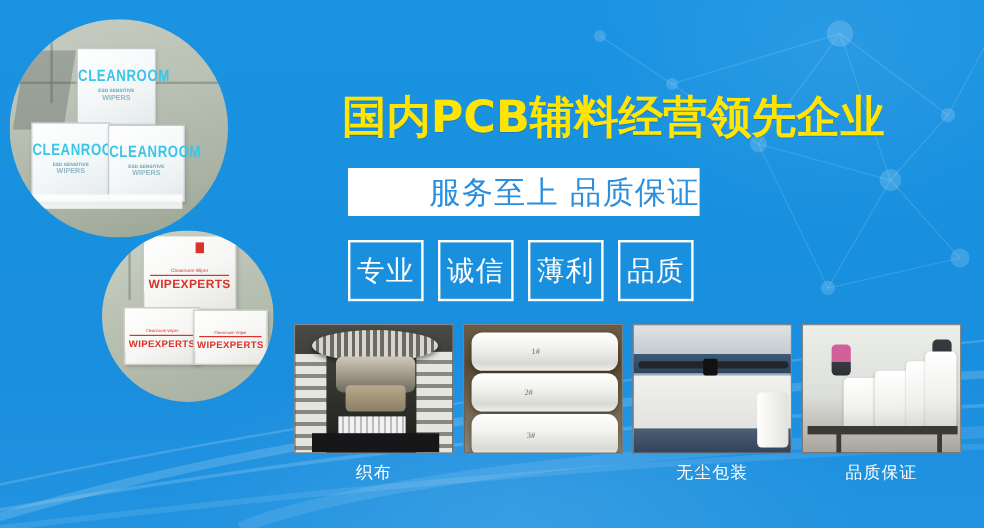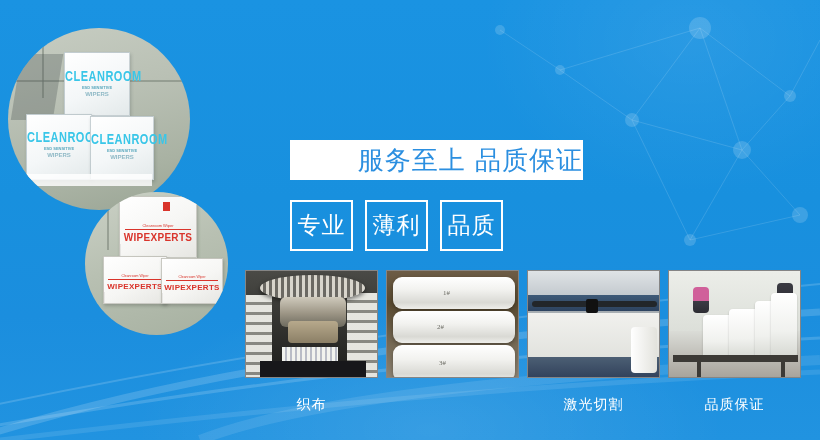--- a/index.html
+++ b/index.html
@@ -17,21 +17,21 @@
   }
   
   .bg-net{position:absolute;inset:0;pointer-events:none;}
   .bg-swoosh{position:absolute;left:0;bottom:0;width:820px;height:180px;pointer-events:none;}
 
   
   .circle{
     position:absolute;border-radius:50%;overflow:hidden;
     box-shadow:0 0 0 0 rgba(0,0,0,0);
   }
-  .circle-1{left:8px;top:28px;width:182px;height:182px;}
+  .circle-1{left:8px;top:16px;width:182px;height:182px;}
   .circle-2{left:85px;top:192px;width:143px;height:143px;}
   .photo{position:absolute;inset:0;}
 
   
   .floor-a{
     position:absolute;inset:0;
     background:linear-gradient(165deg,#c7cdc2 0%, #b9c0b4 40%, #a9b2a3 75%, #99a494 100%);
   }
   .floor-b{
     position:absolute;inset:0;
@@ -87,21 +87,21 @@
   }
 
   
   .strip{position:absolute;left:245px;top:270px;display:flex;gap:8px;}
   .cell{width:133px;}
   .cell .frame{
     width:133px;height:108px;overflow:hidden;position:relative;
     background:#444;border:1px solid rgba(255,255,255,.35);box-sizing:border-box;
   }
   .cell .cap{
-    text-align:center;color:#ffffff;font-size:14px;margin-top:18px;
+    text-align:center;color:#ffffff;font-size:14px;margin-top:7px;
     font-family:"DejaVu Sans","Liberation Sans",sans-serif;letter-spacing:1px;
   }
 
   
   .p-knit{position:absolute;inset:0;background:
       linear-gradient(180deg,#4a4a46 0%,#3a3a36 35%,#2a2a27 70%,#1d1d1b 100%);}
   .knit-ring{position:absolute;left:14px;top:4px;width:105px;height:26px;border-radius:50%;
       background:repeating-linear-gradient(90deg,#d8d5cc 0 3px,#6b6963 3px 6px);
       box-shadow:0 2px 4px rgba(0,0,0,.5);}
   .knit-drum{position:absolute;left:34px;top:26px;width:66px;height:30px;border-radius:6px;
@@ -238,27 +238,29 @@
       <div class="wpack" style="left:76px;top:66px;width:60px;height:44px;">
         <div class="wtop" style="top:16px;font-size:3.5px;">Cleanroom Wiper</div>
         <div class="wrule" style="left:4px;top:21px;width:52px;"></div>
         <div class="wbrand" style="top:24px;font-size:8px;">WIPEXPERTS</div>
         <div class="wridge" style="left:0;top:34px;width:60px;height:10px;"></div>
       </div>
       <div class="wstamp" style="left:105px;top:58px;width:5px;height:7px;"></div>
     </div>
   </div>
 
+  <div class="headline">国内PCB辅料经营领先企业</div>
 
   <div class="subbox">
     <span>服务至上 品质保证</span>
   </div>
 
   <div class="tags">
     <div class="tag">专业</div>
+    <div class="tag">诚信</div>
     <div class="tag">薄利</div>
     <div class="tag">品质</div>
   </div>
 
   <div class="strip">
 
     <div class="cell">
       <div class="frame">
         <div class="p-knit">
           <div class="knit-cone-l"></div>
@@ -291,21 +293,21 @@
         <div class="p-laser">
           <div class="laser-wall"></div>
           <div class="laser-blue"></div>
           <div class="laser-bed"></div>
           <div class="laser-bar"></div>
           <div class="laser-head"></div>
           <div class="laser-bed2"></div>
           <div class="laser-roll"></div>
         </div>
       </div>
-      <div class="cap">激光切割</div>
+      <div class="cap">无尘包装</div>
     </div>
 
     <div class="cell">
       <div class="frame">
         <div class="p-pack">
           <div class="pk-wall"></div>
           <div class="pk-person" style="left:24px;background:linear-gradient(180deg,#d0609a 0%,#d0609a 55%,#3b3b44 55%,#2c2c33 100%);"></div>
           <div class="pk-person" style="left:108px;top:12px;height:30px;background:linear-gradient(180deg,#3a3a42 0%,#2a2a31 100%);"></div>
           <div class="pk-bundle" style="left:34px;top:44px;width:30px;height:44px;"></div>
           <div class="pk-bundle" style="left:60px;top:38px;width:32px;height:50px;"></div>

